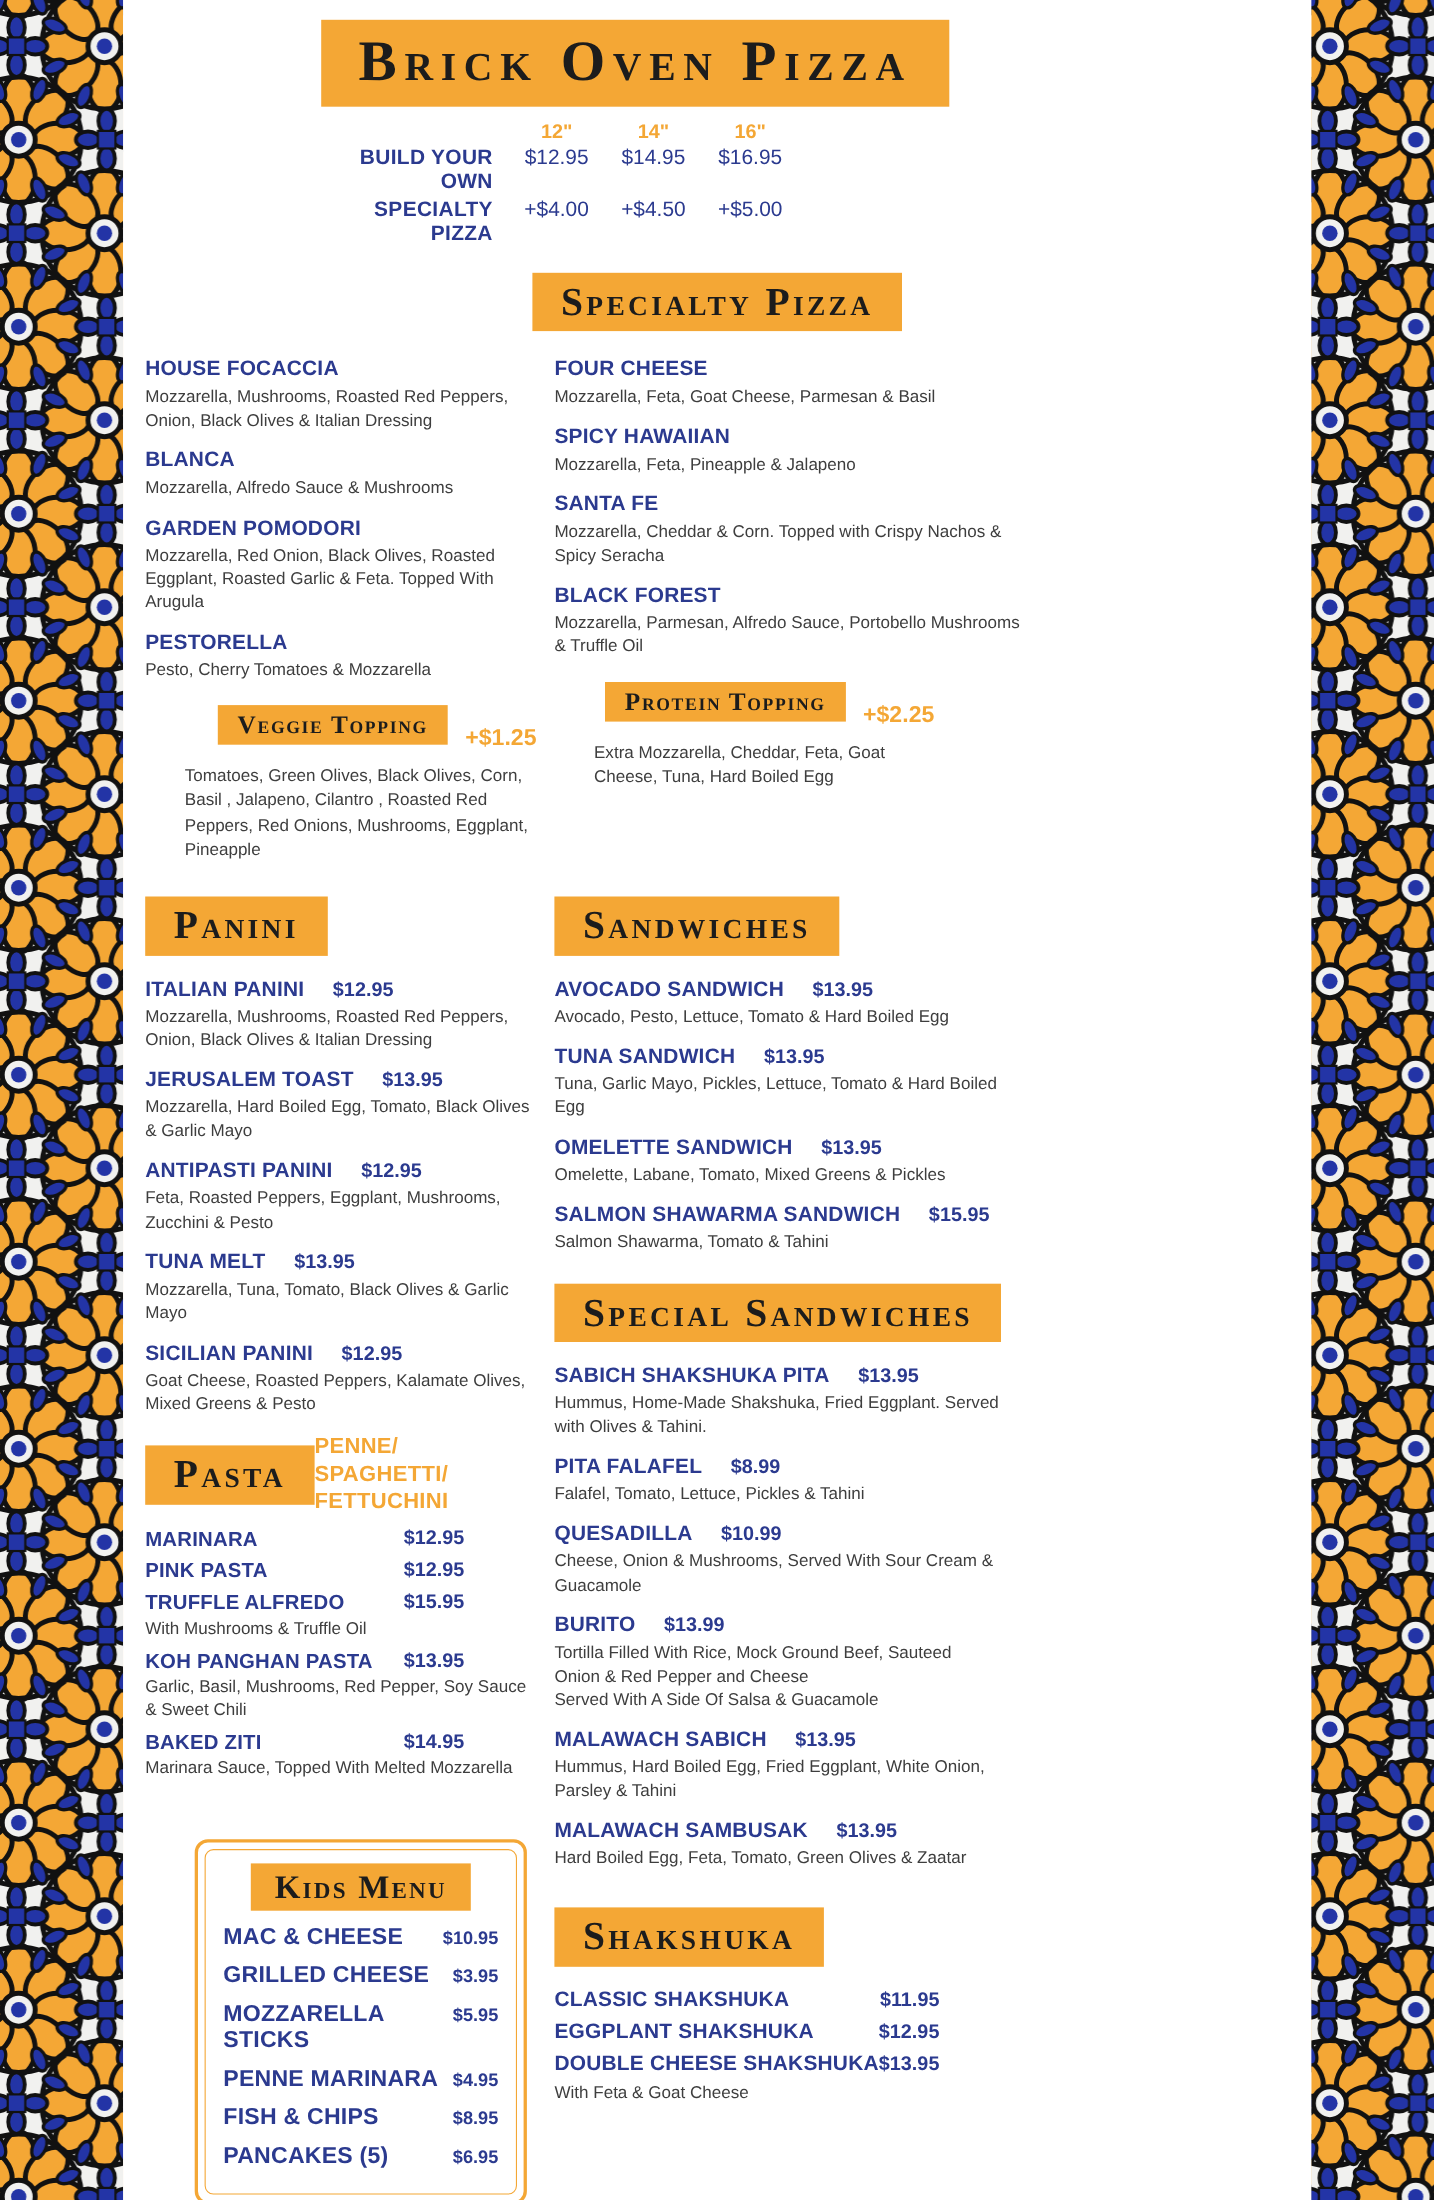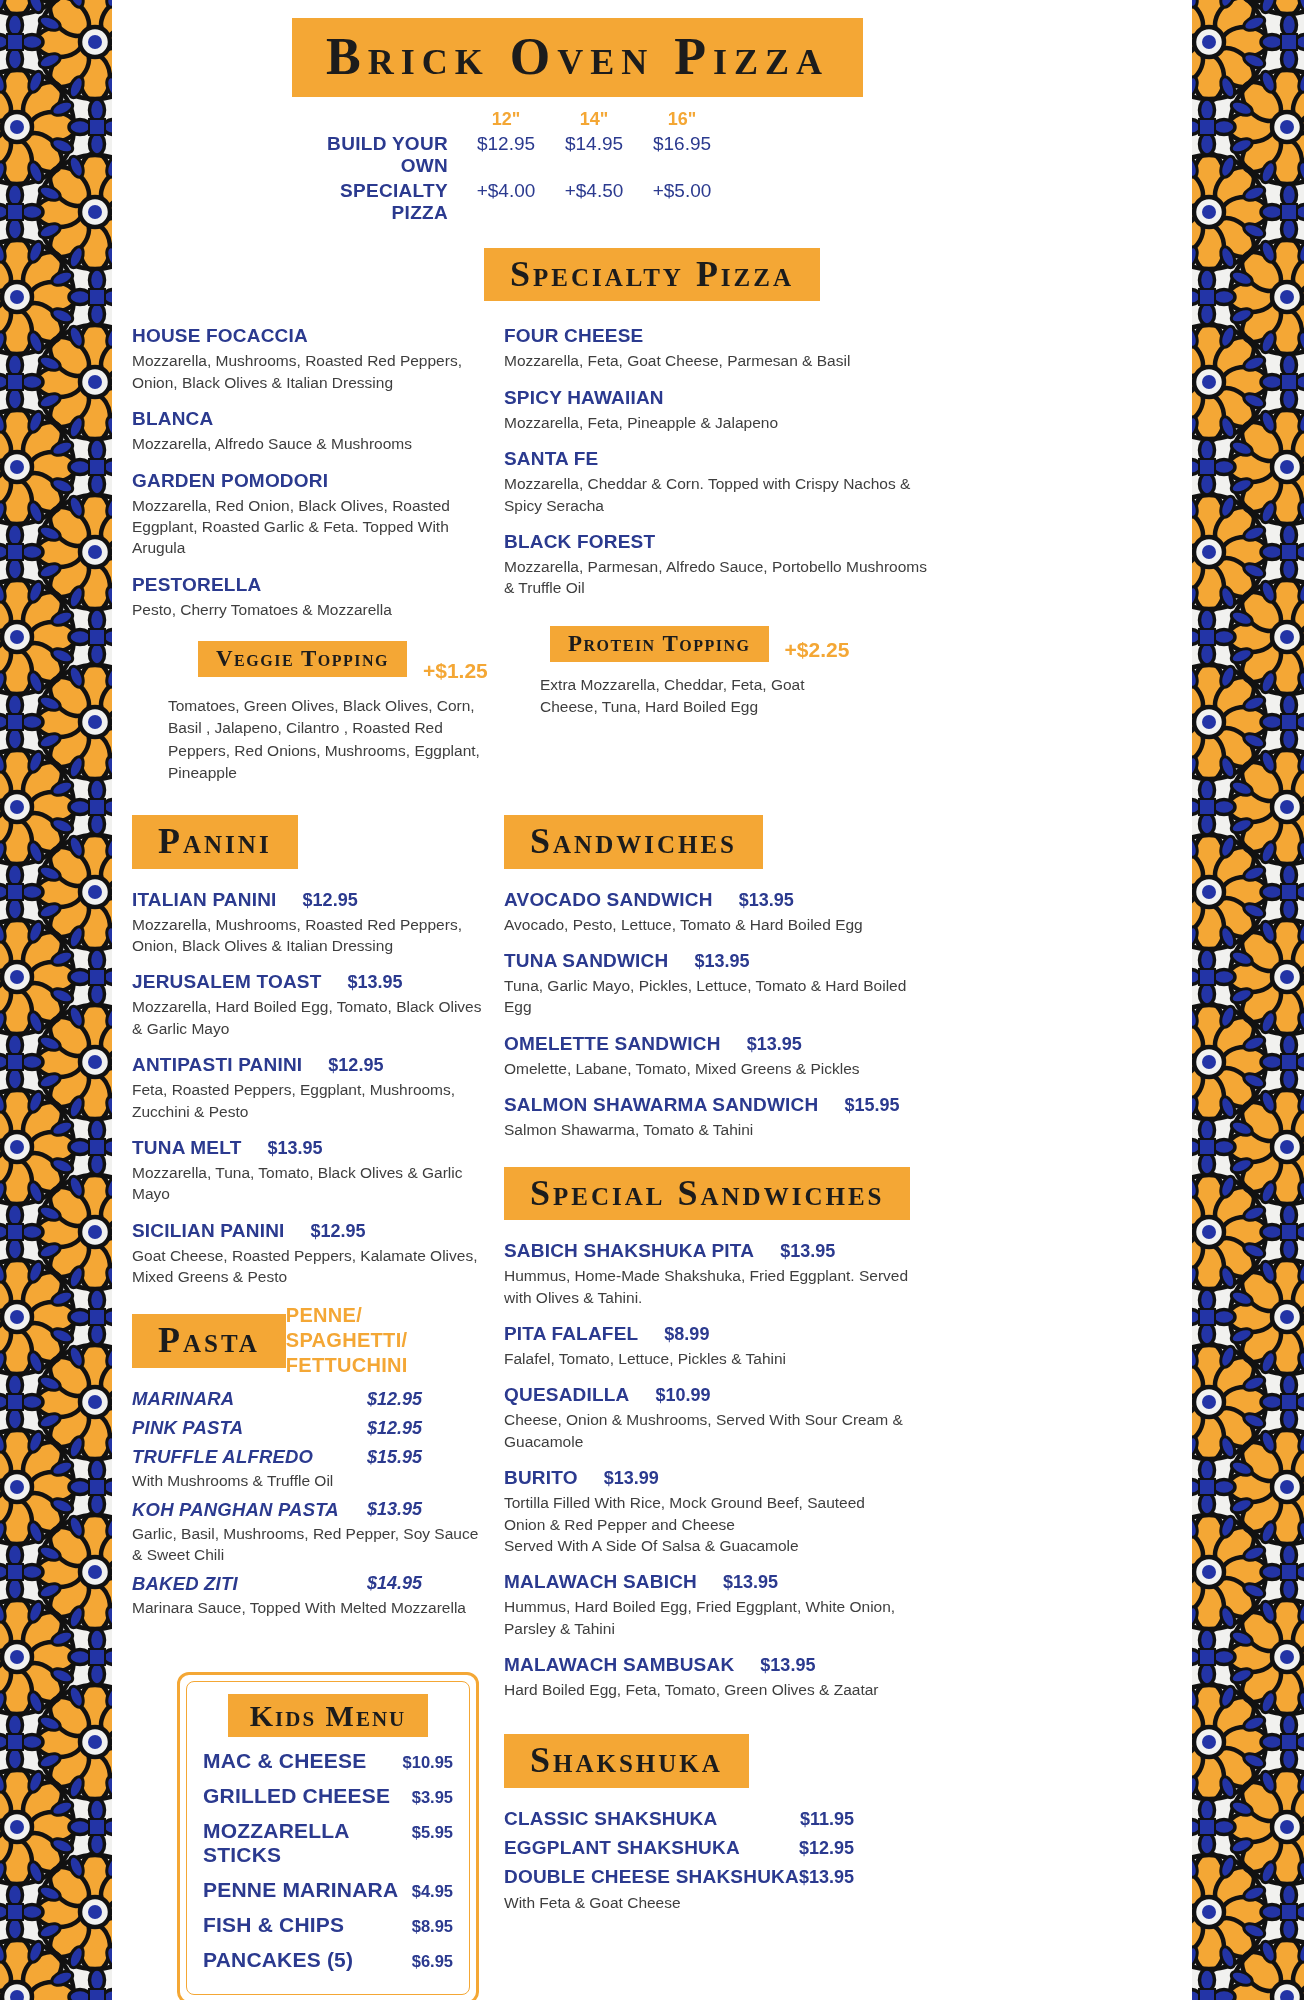--- a/index.html
+++ b/index.html
@@ -66,32 +66,32 @@
   .desc{
     color:var(--body);font-size:15.5px;line-height:1.38;
     margin-top:3px;white-space:pre-line;max-width:430px;
   }
   .col-left .desc{max-width:360px;}
 
   
   .topping{margin-top:14px;}
   .topping-head{display:flex;align-items:center;gap:16px;}
   .topping-head.indent-a{margin-left:66px;}
-  .topping-head.indent-b{margin-left:46px;align-items:flex-end;}
+  .topping-head.indent-b{margin-left:46px;}
   .orange-price{color:var(--orange);font-weight:700;font-size:21px;margin-top:24px;}
   .topping-desc{margin-top:12px;padding-left:36px;max-width:360px;font-size:15.5px;line-height:1.45;color:var(--body);}
 
   
   .sec-band-wrap{margin-bottom:20px;}
 
   
   .pasta-sec{margin-top:16px;}
   .pasta-head{display:flex;align-items:center;margin-bottom:10px;}
   .pasta-sub{color:var(--orange);font-weight:700;font-size:20px;line-height:1.25;max-width:215px;letter-spacing:.3px;}
-  .row-line{display:flex;justify-content:space-between;align-items:center;width:290px;margin-top:7px;font-style:italic;}
+  .row-line{display:flex;justify-content:space-between;align-items:flex-start;width:290px;margin-top:7px;}
   .row-line .name{font-size:18.5px;}
   .pasta-desc{margin-top:2px;max-width:330px;}
 
   
   .kids-box{
     margin-top:54px;margin-left:45px;width:302px;
     border:3px solid var(--orange);border-radius:12px;padding:6px;
   }
   .kids-inner{
     border:1px solid var(--orange);border-radius:8px;

